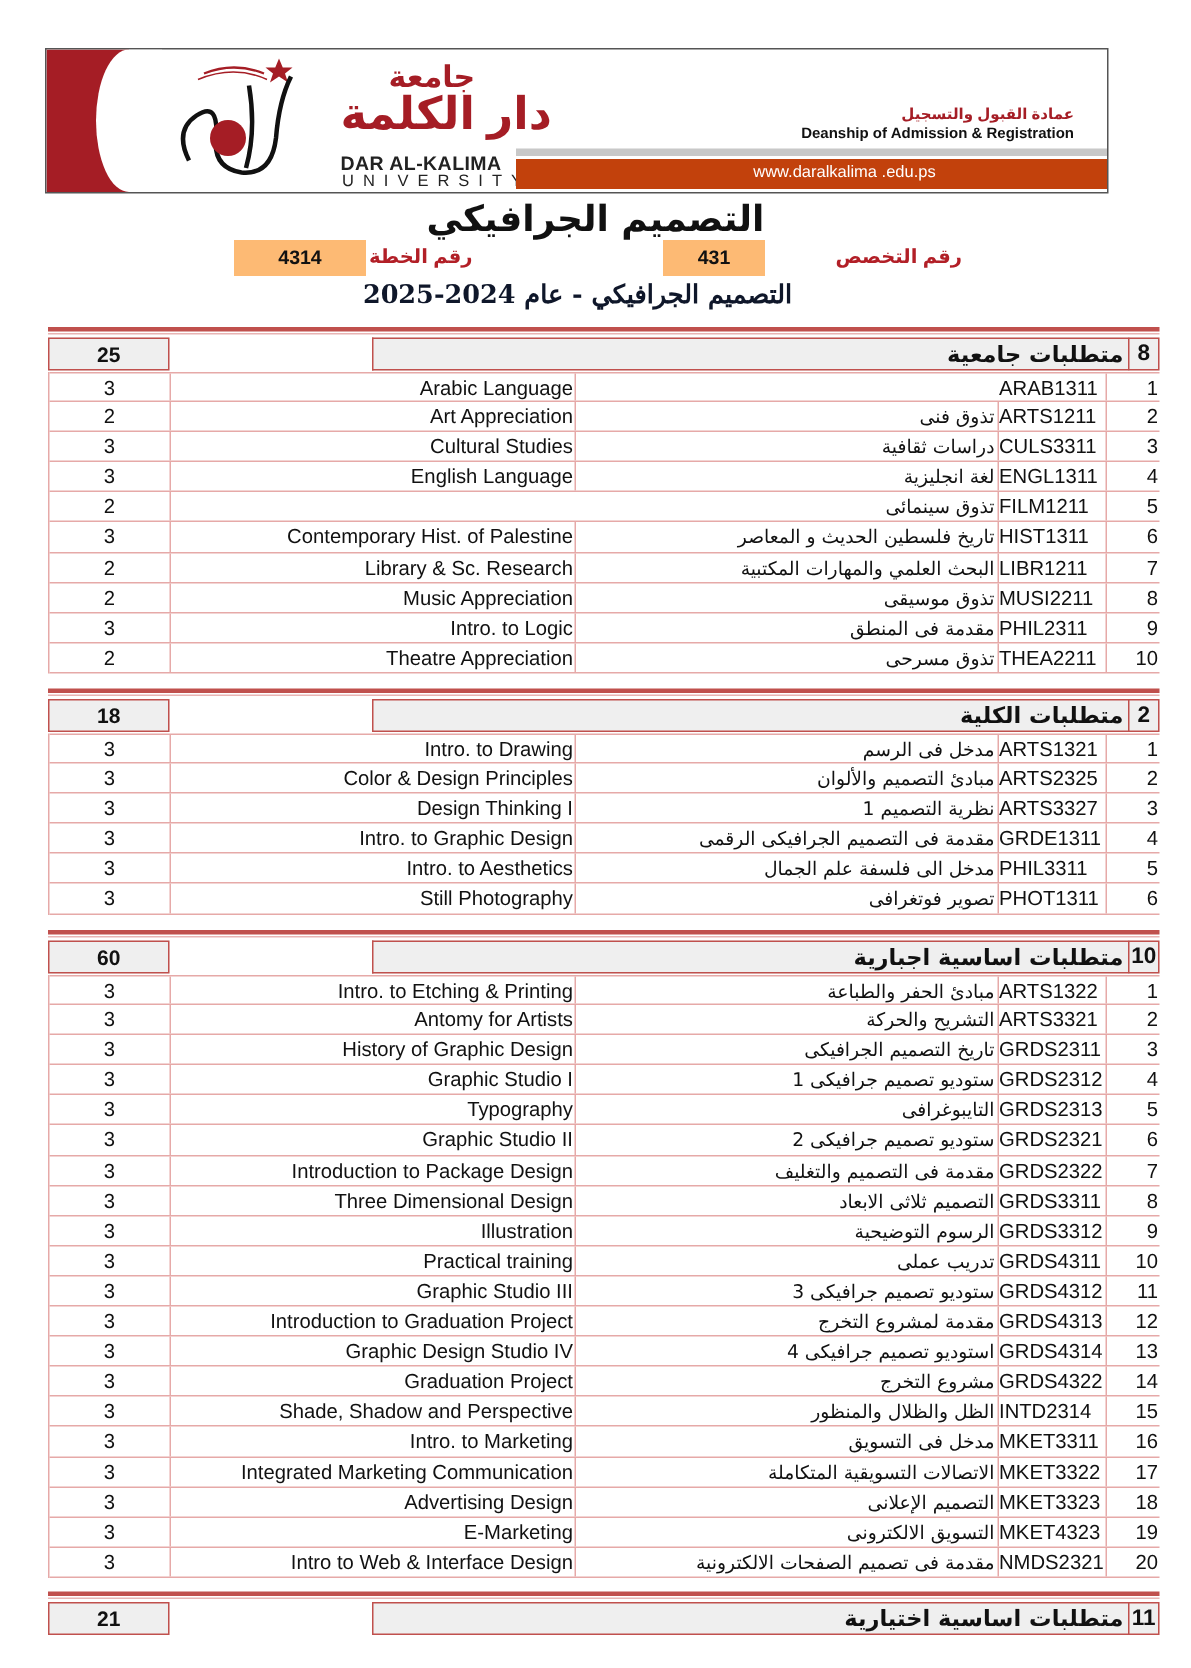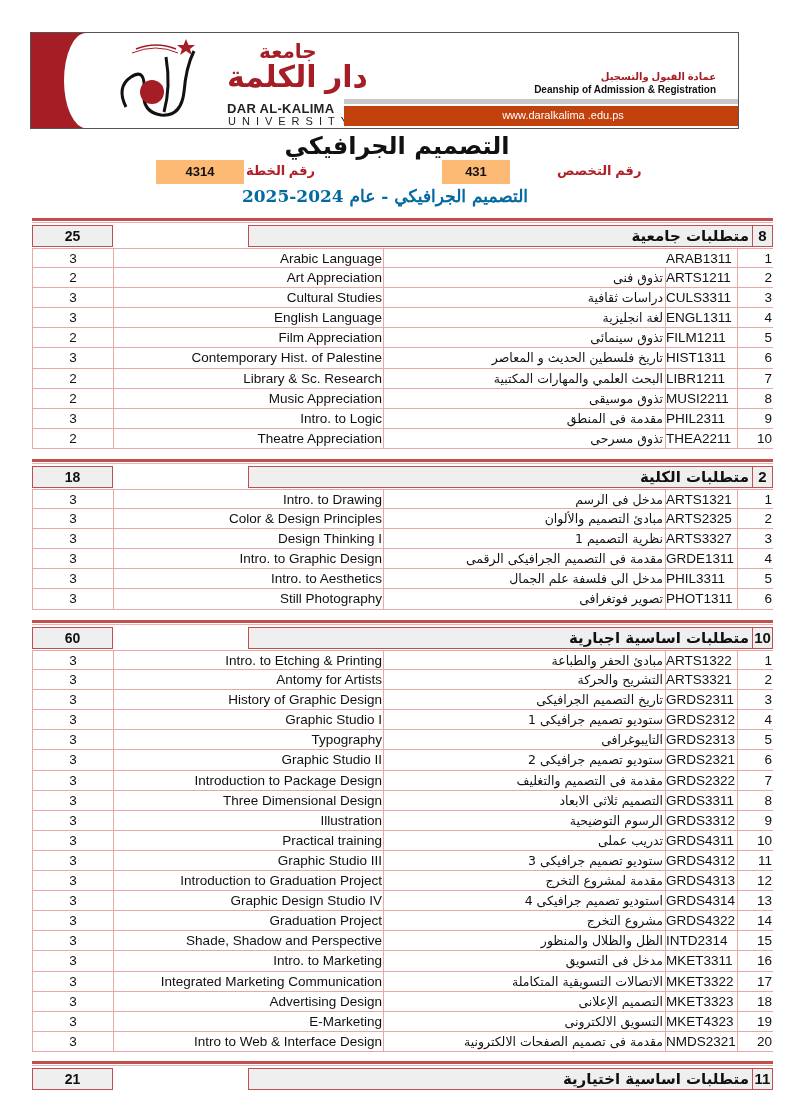--- a/index.html
+++ b/index.html
@@ -18,21 +18,21 @@
   .dean-ar { position: absolute; right: 22px; top: 38px; font-size: 10px; font-weight: bold; color: #a51d25; direction: rtl; text-align: center; }
   .dean-en { position: absolute; right: 22px; top: 51px; font-size: 10px; font-weight: bold; color: #111; }
   .grey-strip { position: absolute; left: 313px; top: 66px; width: 428px; height: 5px; background: #c8c8c8; }
   .red-strip { position: absolute; left: 313px; top: 73px; width: 428px; height: 20px; background: #c2410c; }
   .url { position: absolute; left: 0; width: 100%; top: 3px; text-align: center; font-size: 11px; color: #fff; padding-left: 10px; }
 
   
   .page-title { position: absolute; left: 0; width: 794px; top: 132px; text-align: center; font-size: 24px; font-weight: bold; direction: rtl; font-family: "DejaVu Sans", sans-serif; }
   .meta-label { position: absolute; top: 163px; font-size: 13px; font-weight: bold; color: #b21f27; direction: rtl; }
   .meta-value { position: absolute; top: 160px; height: 24px; background: #fdba74; font-size: 13px; font-weight: bold; text-align: center; line-height: 24px; }
-  .subtitle { position: absolute; left: 0; width: 770px; top: 186px; text-align: center; font-size: 17px; font-weight: bold; direction: rtl; font-family: "DejaVu Serif", serif; color: #0369a1; }
+  .subtitle { position: absolute; left: 0; width: 770px; top: 186px; text-align: center; font-size: 17px; font-weight: bold; direction: rtl; font-family: "DejaVu Serif", serif; color: #0f172a; }
 
   
   .section { position: absolute; left: 32px; width: 741px; }
   .sec-topline { position: absolute; left: 0; top: 0; width: 741px; height: 3px; background: #c0504d; }
   .sec-topline2 { position: absolute; left: 0; top: 4px; width: 741px; height: 1px; background: #e8b4b3; }
   .sec-header { position: absolute; left: 0; top: 7px; width: 741px; height: 22px; }
   .sec-total { position: absolute; left: 0; top: 0; width: 81px; height: 22px; background: #efefef; border: 1.5px solid #c0504d; font-weight: bold; font-size: 14px; text-align: center; line-height: 20px; }
   .sec-bar { position: absolute; left: 216px; top: 0; width: 505px; height: 22px; background: #efefef; border: 1.5px solid #c0504d; border-right: none; direction: rtl; padding-right: 4px; font-weight: bold; font-size: 15px; line-height: 20px; font-family: "DejaVu Sans", sans-serif; }
   .sec-count { position: absolute; left: 720px; top: 0; width: 21px; height: 22px; background: #efefef; border: 1.5px solid #c0504d; font-weight: bold; font-size: 15px; text-align: center; line-height: 20px; }
   .sec-rows { position: absolute; left: 0; top: 30px; width: 741px; border-left: 1px solid #e6a9a8; }
@@ -107,21 +107,20 @@
       </div>
     <div class="row">
         <div class="c-cr">3</div>
         <div class="c-en">English Language</div>
         <div class="c-ar">لغة انجليزية</div>
         <div class="c-code">ENGL1311</div>
         <div class="c-idx">4</div>
       </div>
     <div class="row">
         <div class="c-cr">2</div>
-        <div class="c-en">Film Appreciation</div>
         <div class="c-ar">تذوق سينمائى</div>
         <div class="c-code">FILM1211</div>
         <div class="c-idx">5</div>
       </div>
     <div class="row">
         <div class="c-cr">3</div>
         <div class="c-en">Contemporary Hist. of Palestine</div>
         <div class="c-ar">تاريخ فلسطين الحديث و المعاصر</div>
         <div class="c-code">HIST1311</div>
         <div class="c-idx">6</div>

